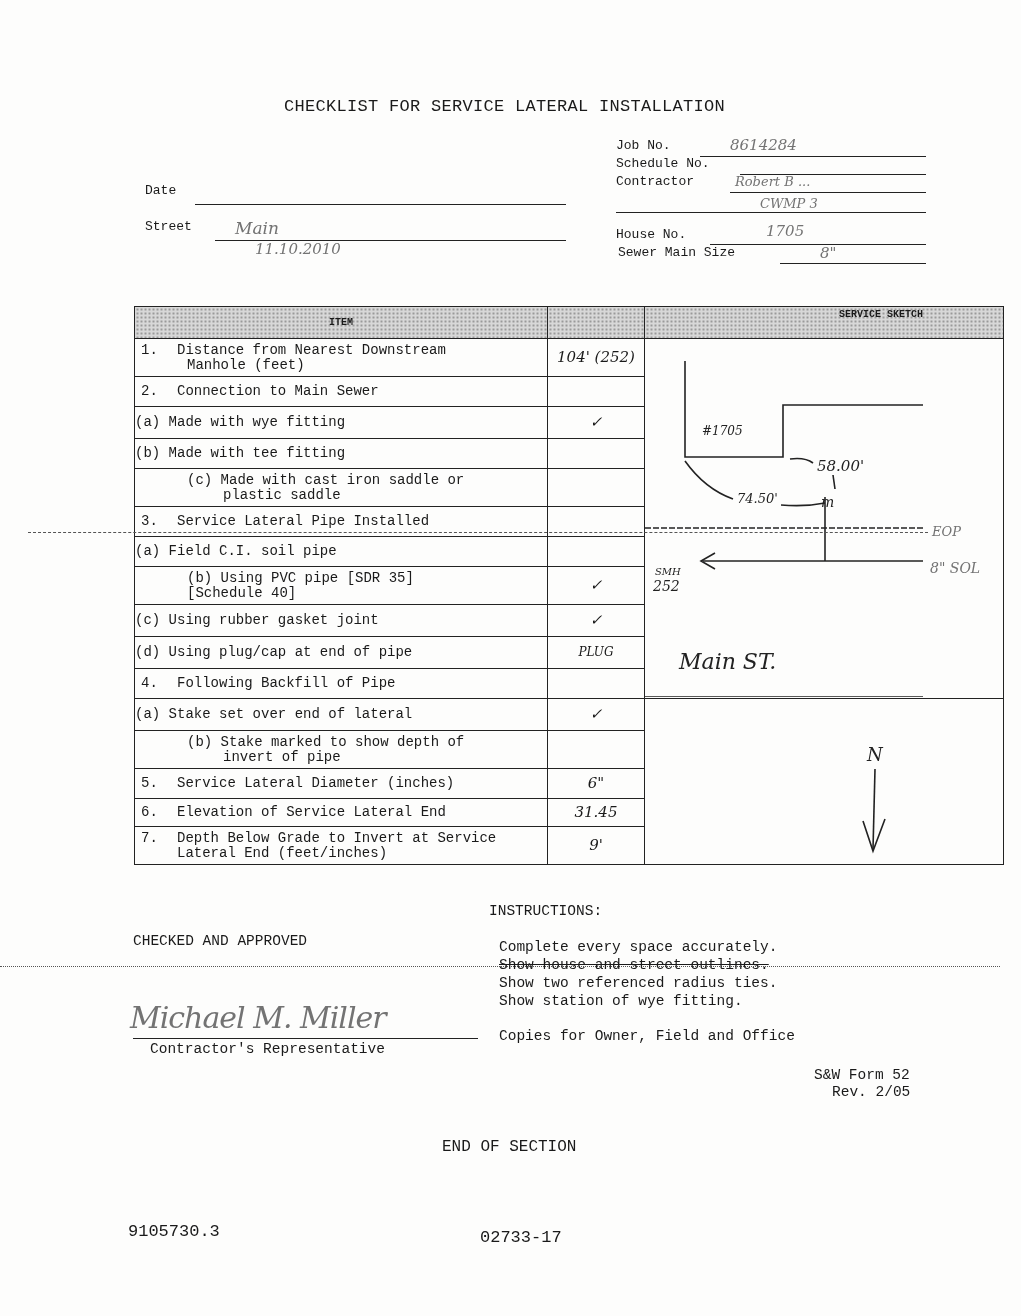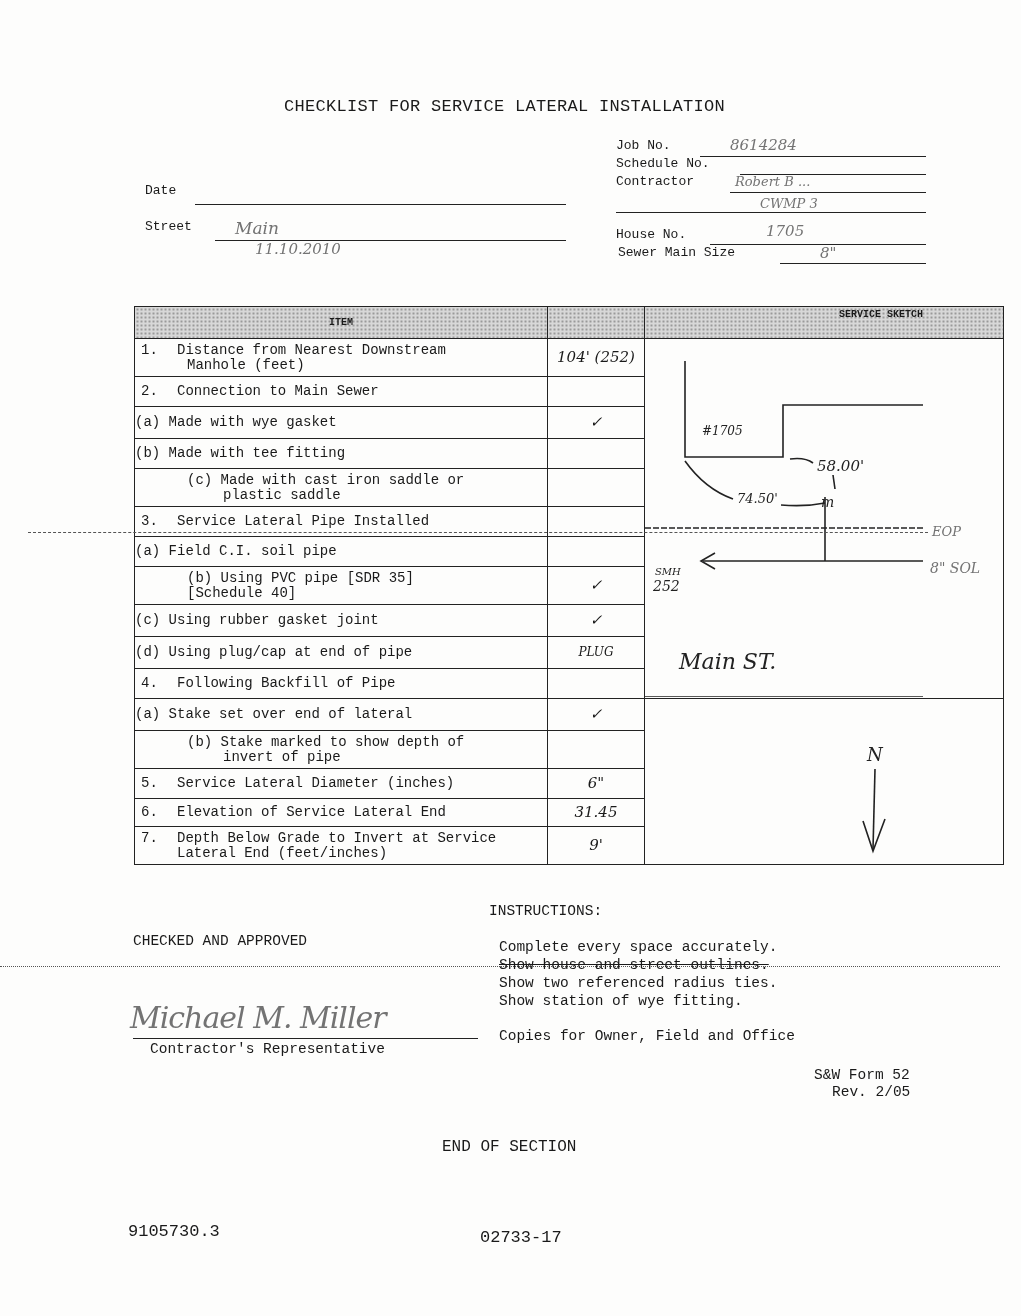--- a/index.html
+++ b/index.html
@@ -115,21 +115,21 @@
     </td>
   </tr>
   <tr style="height:30px;">
         <td>
           <span class="txt"><span class="num">2.</span><span>Connection to Main Sewer</span></span>
         </td>
         <td class="c-val hv"></td>
       </tr>
   <tr style="height:32px;">
         <td>
-          <span class="txt sub">(a) Made with wye gasket</span>
+          <span class="txt sub">(a) Made with wye fitting</span>
         </td>
         <td class="c-val hv">✓</td>
       </tr>
   <tr style="height:30px;">
         <td>
           <span class="txt sub">(b) Made with tee fitting</span>
         </td>
         <td class="c-val hv"></td>
       </tr>
   <tr style="height:38px;">

